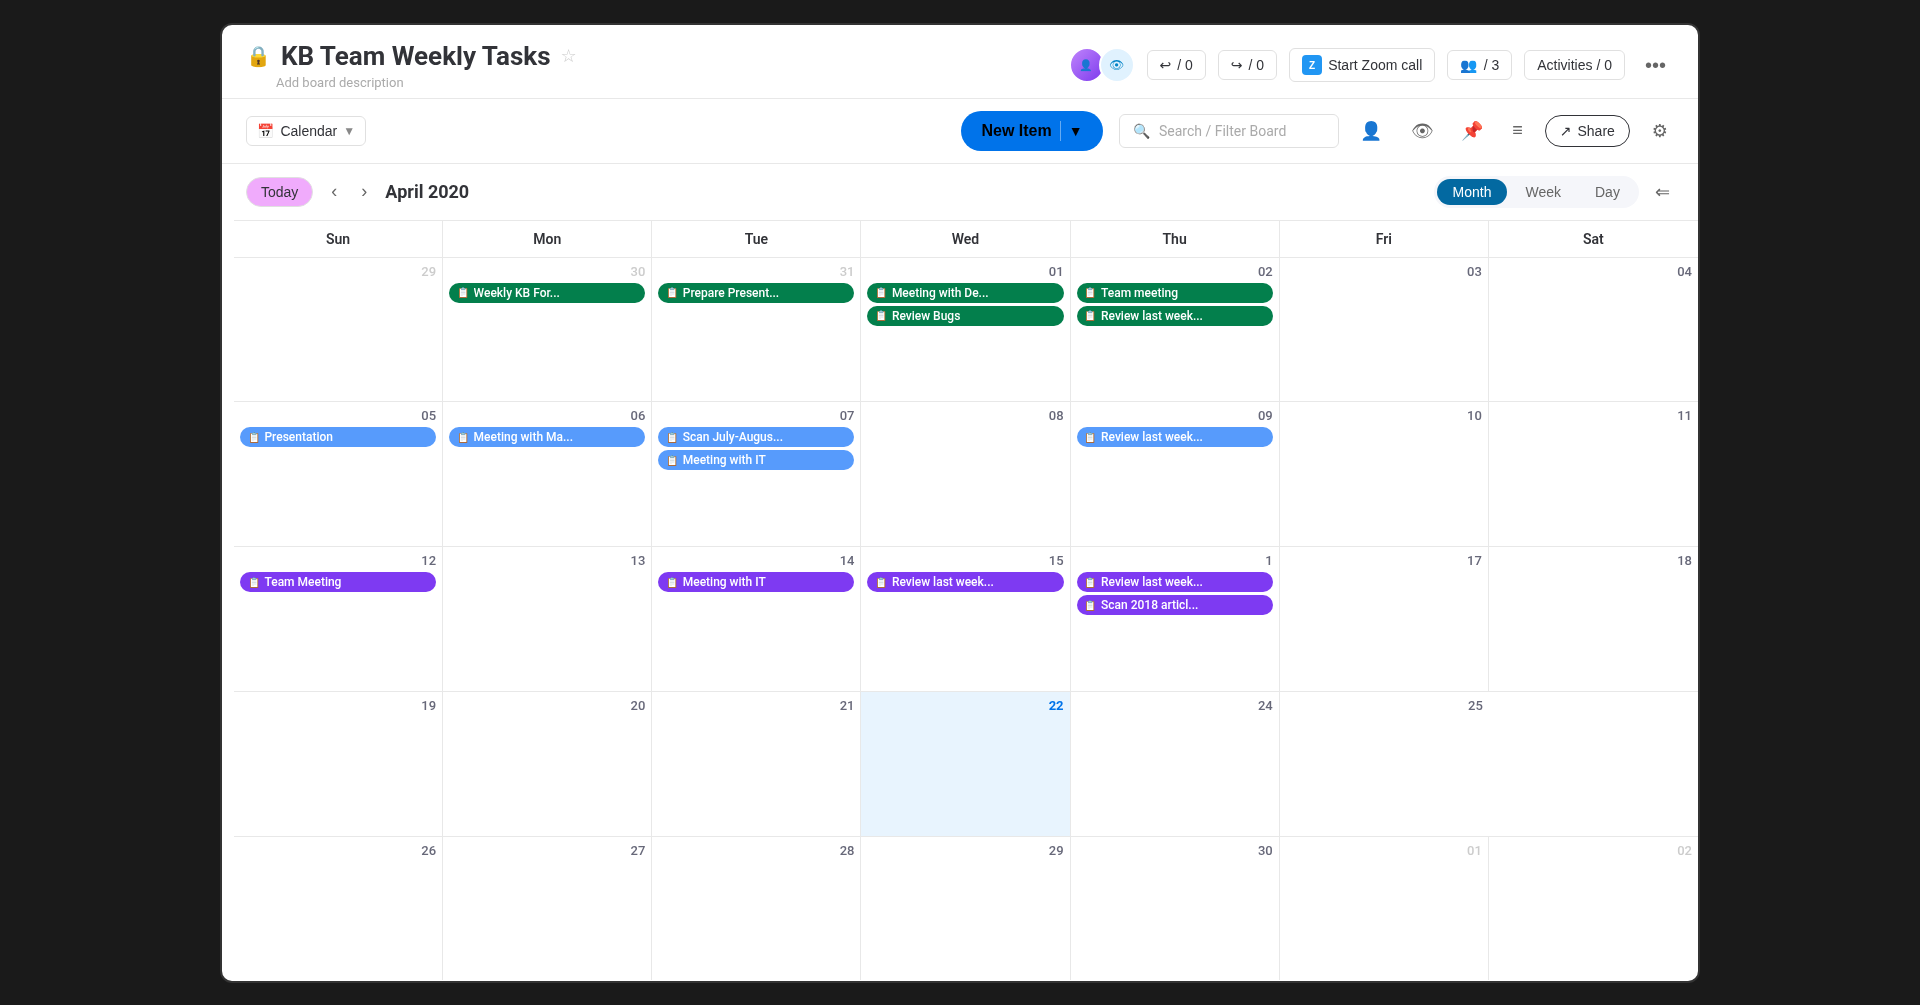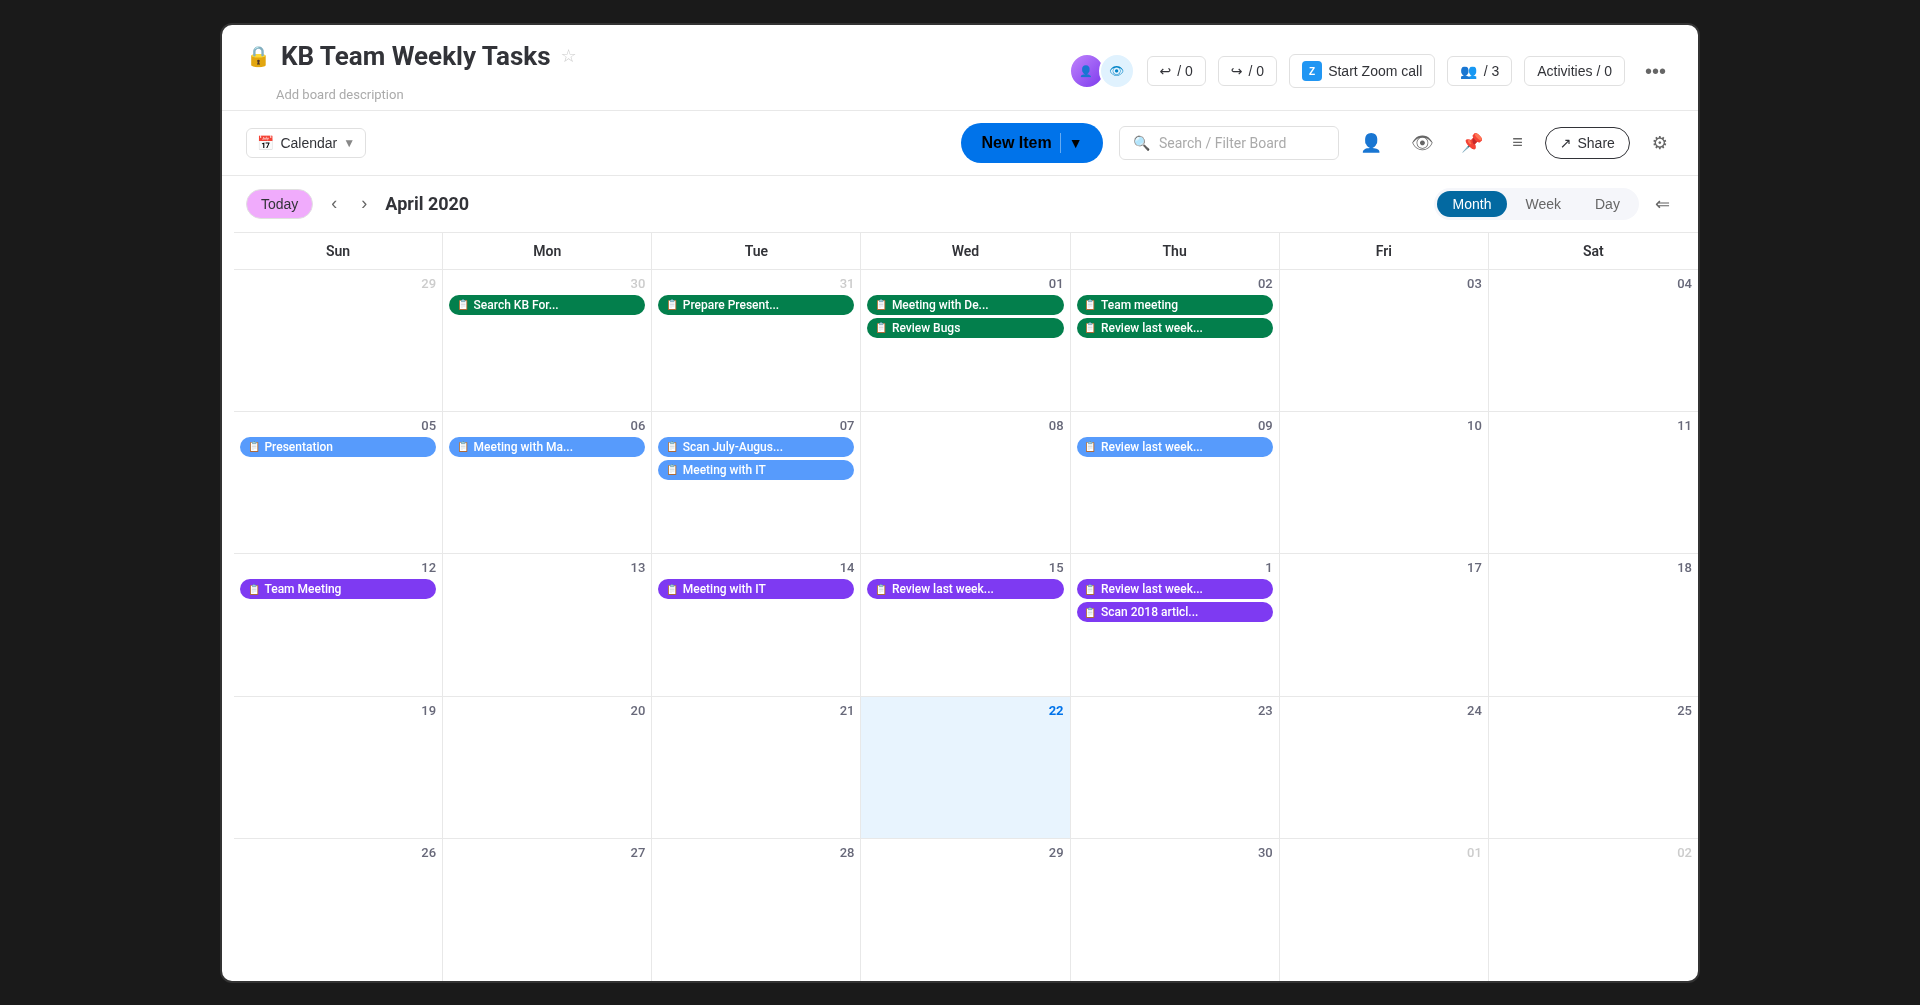--- a/index.html
+++ b/index.html
@@ -6,21 +6,21 @@
     body { font-family: -apple-system, BlinkMacSystemFont, 'Segoe UI', Roboto, sans-serif; background: #1a1a1a; display: flex; align-items: center; justify-content: center; min-height: 100vh; }
     .app-container { width: 1480px; height: 960px; background: #fff; border-radius: 12px; overflow: hidden; display: flex; flex-direction: column; border: 2px solid #333; }
     
     
     .header { padding: 16px 24px 8px 24px; display: flex; align-items: center; justify-content: space-between; border-bottom: 1px solid #e8e8e8; }
     .header-left { display: flex; flex-direction: column; }
     .header-title-row { display: flex; align-items: center; gap: 10px; }
     .lock-icon { color: #e44; font-size: 20px; }
     .board-title { font-size: 26px; font-weight: 700; color: #323338; }
     .star-icon { color: #ccc; font-size: 18px; cursor: pointer; }
-    .board-desc { font-size: 13px; color: #aaa; margin-top: 16px; margin-left: 30px; }
+    .board-desc { font-size: 13px; color: #aaa; margin-top: 4px; margin-left: 30px; }
     .header-right { display: flex; align-items: center; gap: 12px; }
     .avatar-group { display: flex; align-items: center; gap: 2px; }
     .avatar { width: 36px; height: 36px; border-radius: 50%; background: linear-gradient(135deg, #a78bfa, #6d28d9); display: flex; align-items: center; justify-content: center; color: white; font-size: 14px; font-weight: 600; overflow: hidden; border: 2px solid #fff; }
     .avatar-overlap { width: 36px; height: 36px; border-radius: 50%; background: #e8f5e9; display: flex; align-items: center; justify-content: center; color: #4CAF50; font-size: 14px; border: 2px solid #fff; margin-left: -8px; }
     .icon-btn { display: flex; align-items: center; gap: 6px; padding: 6px 12px; border-radius: 6px; border: 1px solid #e0e0e0; background: #fff; font-size: 14px; color: #323338; cursor: pointer; white-space: nowrap; }
     .icon-btn.zoom { background: #fff; color: #323338; }
     .zoom-logo { width: 20px; height: 20px; background: #2196F3; border-radius: 4px; display: flex; align-items: center; justify-content: center; color: white; font-size: 10px; font-weight: bold; }
     .activities-btn { display: flex; align-items: center; gap: 6px; padding: 6px 12px; border-radius: 6px; border: 1px solid #e0e0e0; background: #fff; font-size: 14px; color: #323338; cursor: pointer; }
     .more-btn { background: none; border: none; font-size: 20px; color: #666; cursor: pointer; padding: 4px 8px; }
 
@@ -167,21 +167,21 @@
     </div>
     <div class="cal-body" id="cal-body">
     <div class="cal-week">
           <div class="cal-cell other-month">
             <div class="day-num">29</div>
           </div>
           <div class="cal-cell other-month">
             <div class="day-num">30</div>
             <div class="event green">
               <span class="event-icon">📋</span>
-              <span class="event-text">Search KB For...</span>
+              <span class="event-text">Weekly KB For...</span>
             </div>
           </div>
           <div class="cal-cell other-month">
             <div class="day-num">31</div>
             <div class="event green">
               <span class="event-icon">📋</span>
               <span class="event-text">Prepare Present...</span>
             </div>
           </div>
           <div class="cal-cell">
@@ -304,23 +304,20 @@
             <div class="day-num">19</div>
           </div>
           <div class="cal-cell">
             <div class="day-num">20</div>
           </div>
           <div class="cal-cell">
             <div class="day-num">21</div>
           </div>
           <div class="cal-cell today">
             <div class="day-num today-num">22</div>
-          </div>
-          <div class="cal-cell">
-            <div class="day-num">23</div>
           </div>
           <div class="cal-cell">
             <div class="day-num">24</div>
           </div>
           <div class="cal-cell">
             <div class="day-num">25</div>
           </div>
         </div>
         <div class="cal-week">
           <div class="cal-cell">

